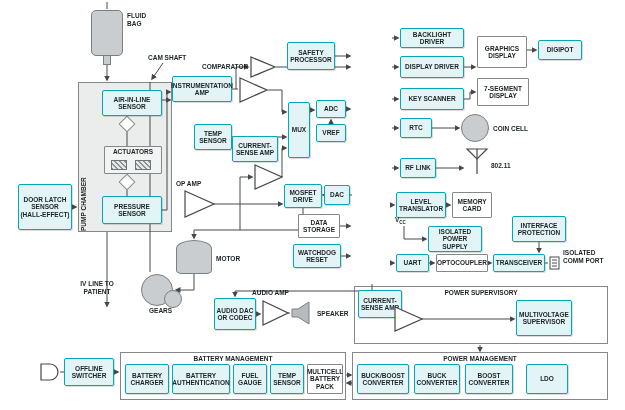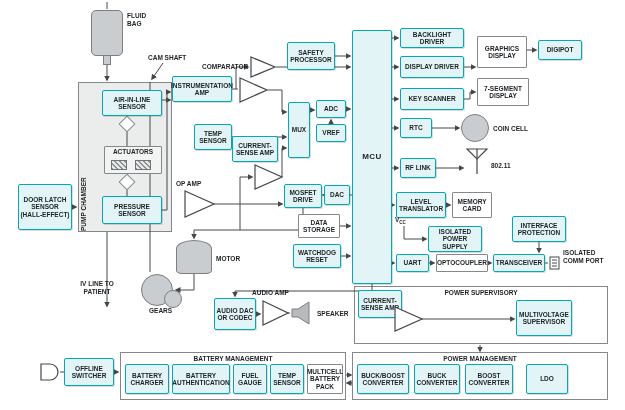--- a/index.html
+++ b/index.html
@@ -225,23 +225,20 @@
     </div>
   <div class="blk teal" style="left:324px;top:185px;width:26px;height:20px;">
       <span>DAC</span>
     </div>
   <div class="blk white" style="left:298px;top:214px;width:42px;height:24px;">
       <span>DATA STORAGE</span>
     </div>
   <div class="blk teal" style="left:293px;top:244px;width:48px;height:24px;">
       <span>WATCHDOG RESET</span>
     </div>
-  <div class="blk teal mcu" style="left:352px;top:30px;width:40px;height:254px;">
-      <span>MCU</span>
-    </div>
 
   <div class="blk teal" style="left:400px;top:28px;width:64px;height:20px;">
       <span>BACKLIGHT DRIVER</span>
     </div>
   <div class="blk teal" style="left:400px;top:56px;width:64px;height:22px;">
       <span>DISPLAY DRIVER</span>
     </div>
   <div class="blk white" style="left:477px;top:36px;width:50px;height:32px;">
       <span>GRAPHICS DISPLAY</span>
     </div>

